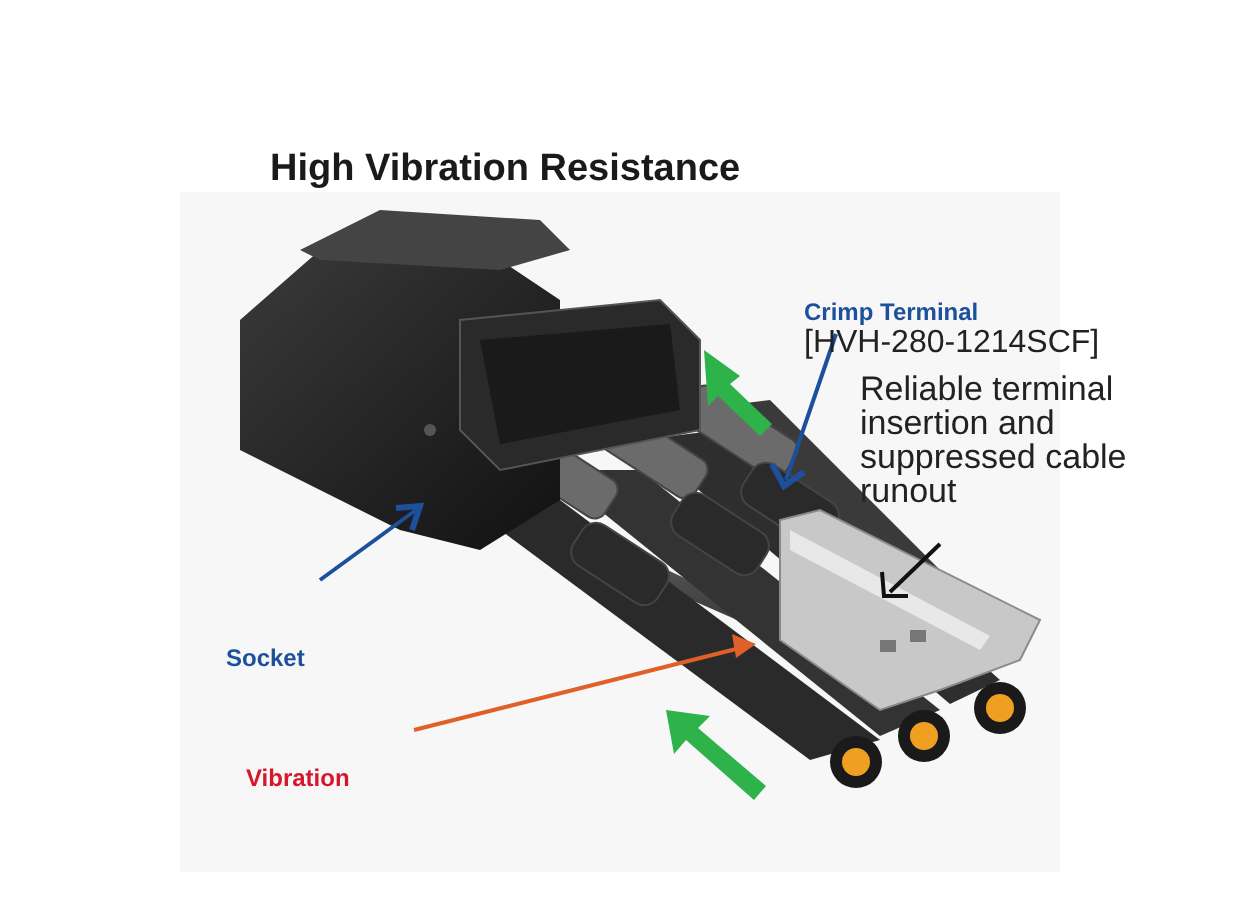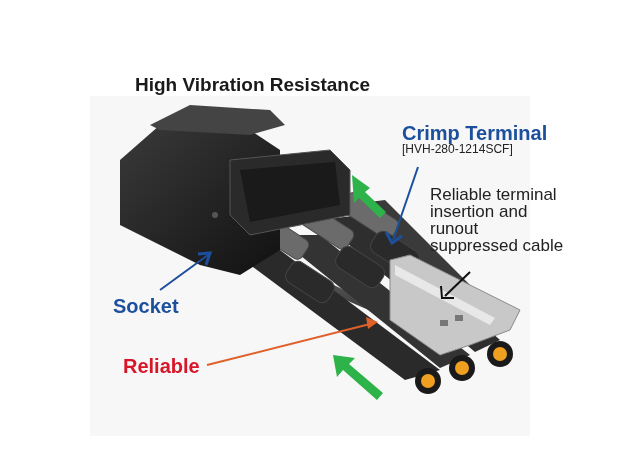--- a/index.html
+++ b/index.html
@@ -2,22 +2,22 @@
 <html><head>
 <meta charset="utf-8">
 <style>
   html,body{margin:0;padding:0;background:#fff;}
   body{width:621px;height:451px;position:relative;overflow:hidden;font-family:"Liberation Sans",sans-serif;}
   .title{position:absolute;left:117px;top:26px;font-weight:bold;font-size:19px;line-height:23px;color:#1a1a1a;font-family:"Liberation Sans",sans-serif;}
   .title .bullet{display:inline-block;width:15px;height:15px;border-radius:50%;background:#231815;margin-right:3px;vertical-align:-1px;}
   .title .l2{padding-left:18px;margin-top:47px;}
   .panel{position:absolute;left:90px;top:96px;width:440px;height:340px;background:#f7f7f7;}
   .lbl{position:absolute;font-family:"Liberation Sans",sans-serif;}
-  .name{font-weight:bold;font-size:20px;line-height:17px;}
-  .pn{font-size:12px;line-height:14px;color:#222;}
+  .name{font-weight:bold;font-size:12px;line-height:17px;margin-top:23px;}
+  .pn{font-size:16px;line-height:14px;color:#222;}
   .blue{color:#1c4f9c;}
   .red{color:#d8162a;}
   .note{font-size:17px;line-height:17px;color:#222;}
   svg{position:absolute;left:0;top:0;}
 </style>
 </head>
 <body>
 
 <div class="title">
   <div class="l2">High Vibration Resistance</div>
@@ -105,23 +105,23 @@
 </svg>
 
 <div class="lbl" style="left:402px;top:125px;">
   <div class="name blue">Crimp Terminal</div>
   <div class="pn">[HVH-280-1214SCF]</div>
 </div>
 
 <div class="lbl note" style="left:430px;top:186px;">
   <div>Reliable terminal</div>
   <div>insertion and</div>
+  <div>suppressed cable</div>
   <div>runout</div>
-  <div>suppressed cable</div>
 </div>
 
 <div class="lbl" style="left:113px;top:298px;">
   <div class="name blue">Socket</div>
 </div>
 
 <div class="lbl" style="left:123px;top:358px;">
-  <div class="name red">Reliable</div>
+  <div class="name red">Vibration</div>
 </div>
 
 </body></html>

